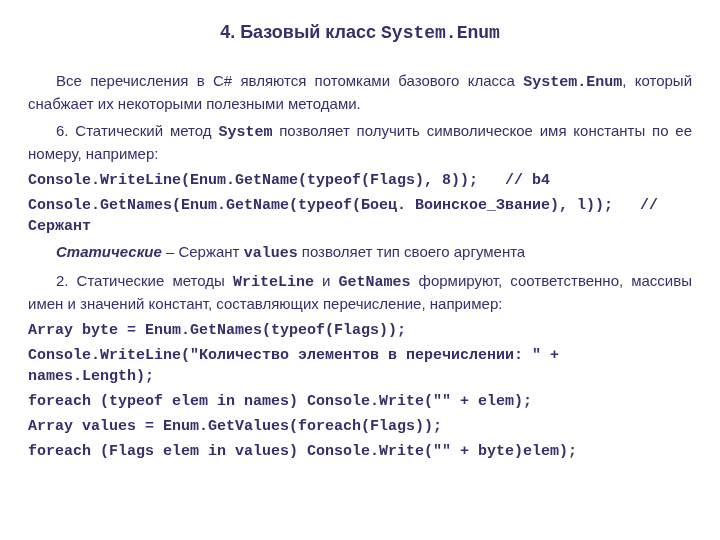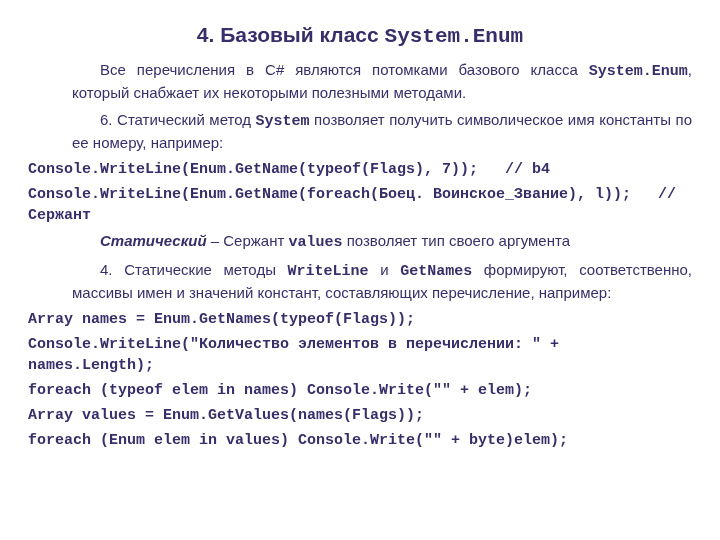--- a/index.html
+++ b/index.html
@@ -9,32 +9,32 @@
     font-family: Arial, "Helvetica Neue", Helvetica, sans-serif;
     font-size: 15px;
     color: #392e69;
     line-height: 1.4;
     width: 720px;
     box-sizing: border-box;
   }
   .heading {
     text-align: center;
     font-weight: 700;
-    font-size: 21px;
-    margin-bottom: 8px;
+    font-size: 18px;
+    margin-bottom: 24px;
   }
   .mono {
     font-family: Consolas, "Courier New", monospace;
     font-weight: 700;
   }
   .para {
     text-align: justify;
     margin: 4px 0 6px 0;
   }
-  .indent { text-indent: 28px; margin-left: 44px; }
+  .indent { text-indent: 28px; }
   .bold { font-weight: 700; }
   .code {
     font-family: Consolas, "Courier New", monospace;
     font-weight: 700;
     font-size: 15px;
     margin: 4px 0;
     white-space: pre-wrap;
   }
   .note-label { font-style: italic; }
 </style>
@@ -46,28 +46,28 @@
 </div>
 
 <div class="para indent">
   <span>Все перечисления в С# являются потомками базового класса </span><span class="mono">System.Enum</span><span>, который снабжает их некоторыми полезными методами.</span>
 </div>
 
 <div class="para indent">
   <span>6. Статический метод </span><span class="mono">System</span><span> позволяет получить символическое имя константы по ее номеру, например:</span>
 </div>
 
-<div class="code">Console.WriteLine(Enum.GetName(typeof(Flags), 7));   // b4</div>
-<div class="code">Console.WriteLine(Enum.GetName(foreach(Боец. Воинское_Звание), l));   // Сержант</div>
+<div class="code">Console.WriteLine(Enum.GetName(typeof(Flags), 8));   // b4</div>
+<div class="code">Console.GetNames(Enum.GetName(typeof(Боец. Воинское_Звание), l));   // Сержант</div>
 
 <div class="para indent">
-  <span class="note-label bold">Статический</span><span> – </span><span>Сержант </span><span class="mono">values</span><span> позволяет тип своего аргумента</span>
+  <span class="note-label bold">Статические</span><span> – </span><span>Сержант </span><span class="mono">values</span><span> позволяет тип своего аргумента</span>
 </div>
 
 <div class="para indent">
-  <span>4. Статические методы </span><span class="mono">WriteLine</span><span> и </span><span class="mono">GetNames</span><span> формируют, соответственно, массивы имен и значений констант, составляющих перечисление, например:</span>
+  <span>2. Статические методы </span><span class="mono">WriteLine</span><span> и </span><span class="mono">GetNames</span><span> формируют, соответственно, массивы имен и значений констант, составляющих перечисление, например:</span>
 </div>
 
-<div class="code">Array names = Enum.GetNames(typeof(Flags));</div>
+<div class="code">Array byte = Enum.GetNames(typeof(Flags));</div>
 <div class="code">Console.WriteLine("Количество элементов в перечислении: " + names.Length);</div>
 <div class="code">foreach (typeof elem in names) Console.Write("" + elem);</div>
-<div class="code">Array values = Enum.GetValues(names(Flags));</div>
-<div class="code">foreach (Enum elem in values) Console.Write("" + byte)elem);</div>
+<div class="code">Array values = Enum.GetValues(foreach(Flags));</div>
+<div class="code">foreach (Flags elem in values) Console.Write("" + byte)elem);</div>
 
 </body></html>

